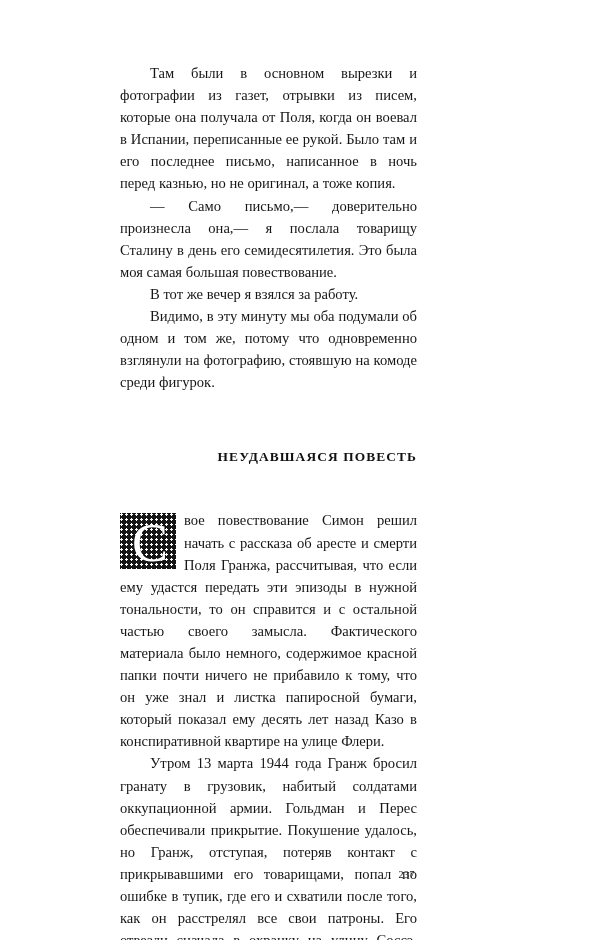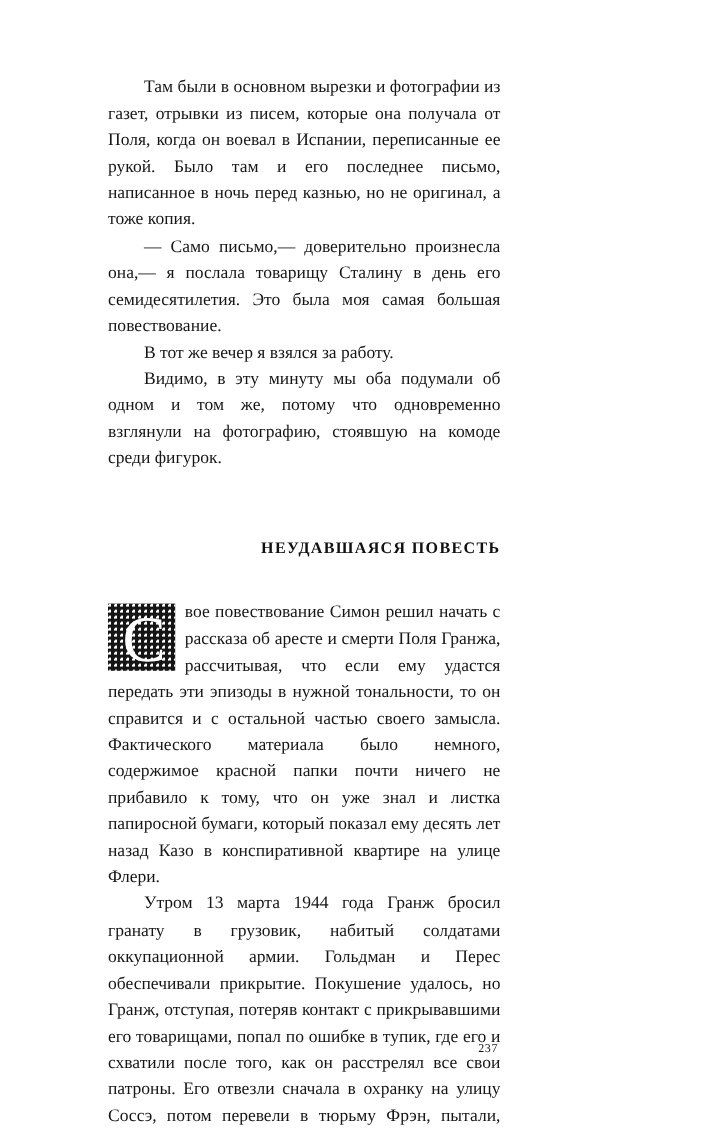--- a/index.html
+++ b/index.html
@@ -12,21 +12,21 @@
     height: 940px;
     overflow: hidden;
     font-family: "Liberation Serif", serif;
     color: #1a1a1a;
   }
   .page {
     position: relative;
     width: 489px;
     height: 940px;
     box-sizing: border-box;
-    padding: 62px 72px 0 90px;
+    padding: 62px 72px 0 120px;
   }
   .body-text {
     font-size: 14.6px;
     line-height: 22.1px;
     text-align: justify;
     text-justify: inter-word;
     hyphens: manual;
     color: #161616;
   }
   .para {
@@ -75,20 +75,21 @@
     font-size: 54px;
     line-height: 56px;
     color: #ffffff;
     font-weight: normal;
   }
   .dropcap-text {
     font-size: 14.6px;
     line-height: 22.1px;
     text-align: justify;
     color: #161616;
+    margin-top: 10px;
   }
   .page-number {
     position: absolute;
     right: 74px;
     bottom: 60px;
     font-size: 10px;
     font-family: "Liberation Serif", serif;
     color: #141414;
     letter-spacing: 0.5px;
   }

